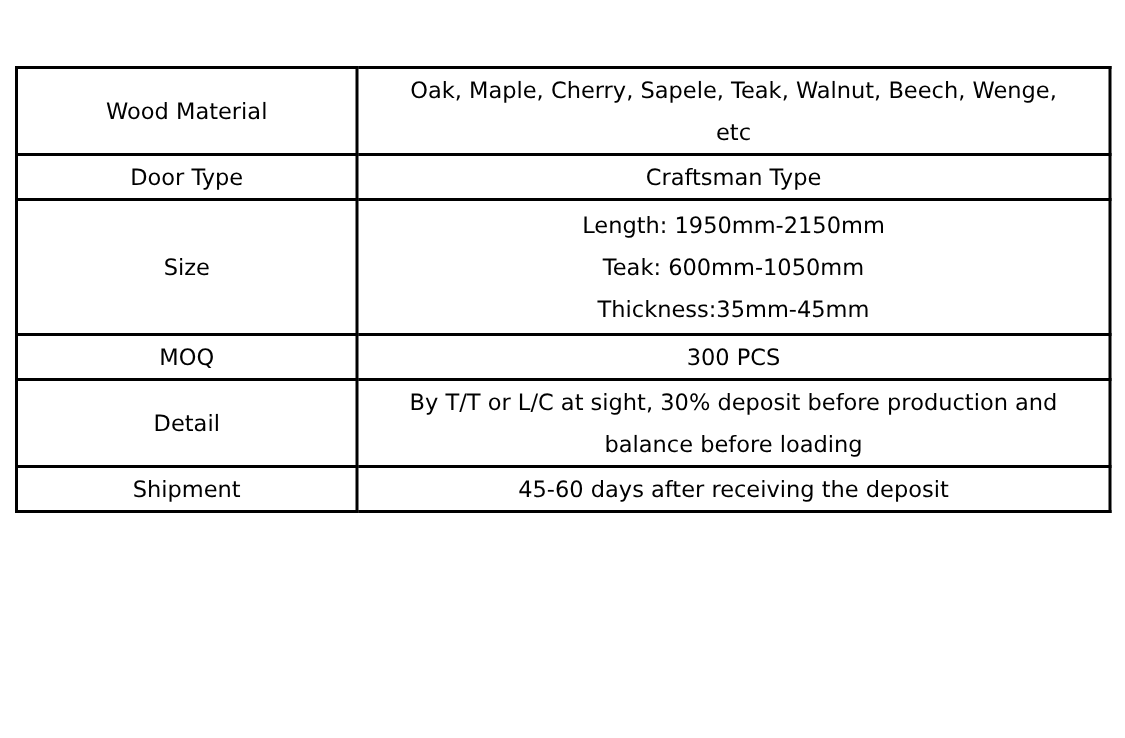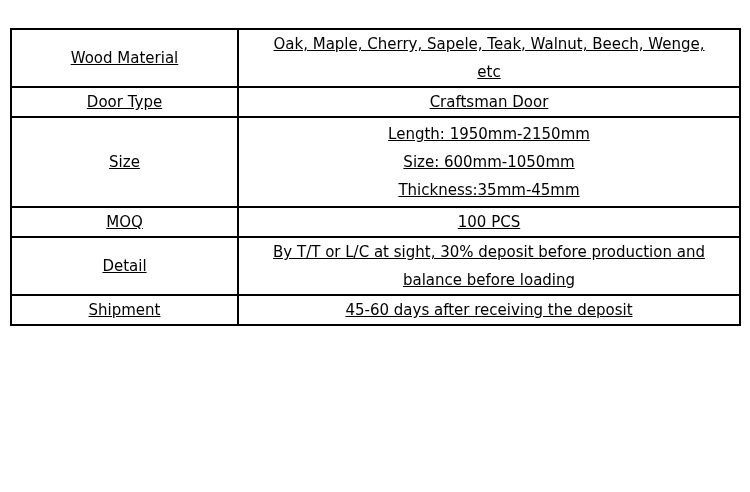--- a/index.html
+++ b/index.html
@@ -10,25 +10,24 @@
   body {
     width: 750px;
     height: 492px;
     position: relative;
     font-family: "DejaVu Sans", "Liberation Sans", sans-serif;
     color: #000000;
   }
   table.spec {
     position: absolute;
     left: 10px;
-    top: 28px;
+    top: 44px;
     width: 729px;
     border-collapse: collapse;
     table-layout: fixed;
-    text-decoration: underline;
   }
   table.spec td {
     border: 2px solid #000000;
     font-size: 15px;
     line-height: 28px;
     text-align: center;
     vertical-align: middle;
     padding: 0 6px;
     overflow: hidden;
   }
@@ -68,33 +67,33 @@
   <tbody>
     <tr class="r0">
       <td class="v-top">Wood Material</td>
       <td>
         <div class="vline">Oak, Maple, Cherry, Sapele, Teak, Walnut, Beech, Wenge,</div>
         <div class="vline">etc</div>
       </td>
     </tr>
     <tr class="r1">
       <td>Door Type</td>
-      <td>Craftsman Door</td>
+      <td>Craftsman Type</td>
     </tr>
     <tr class="r2">
       <td>Size</td>
       <td>
         <div class="vline">Length: 1950mm-2150mm</div>
-        <div class="vline">Size: 600mm-1050mm</div>
+        <div class="vline">Teak: 600mm-1050mm</div>
         <div class="vline">Thickness:35mm-45mm</div>
       </td>
     </tr>
     <tr class="r6">
       <td>MOQ</td>
-      <td>100 PCS</td>
+      <td>300 PCS</td>
     </tr>
     <tr class="r7">
       <td class="v-top">Detail</td>
       <td class="a-left">
         <div class="vline">By T/T or L/C at sight, 30% deposit before production and</div>
         <div class="vline">balance before loading</div>
       </td>
     </tr>
     <tr class="r8">
       <td>Shipment</td>

